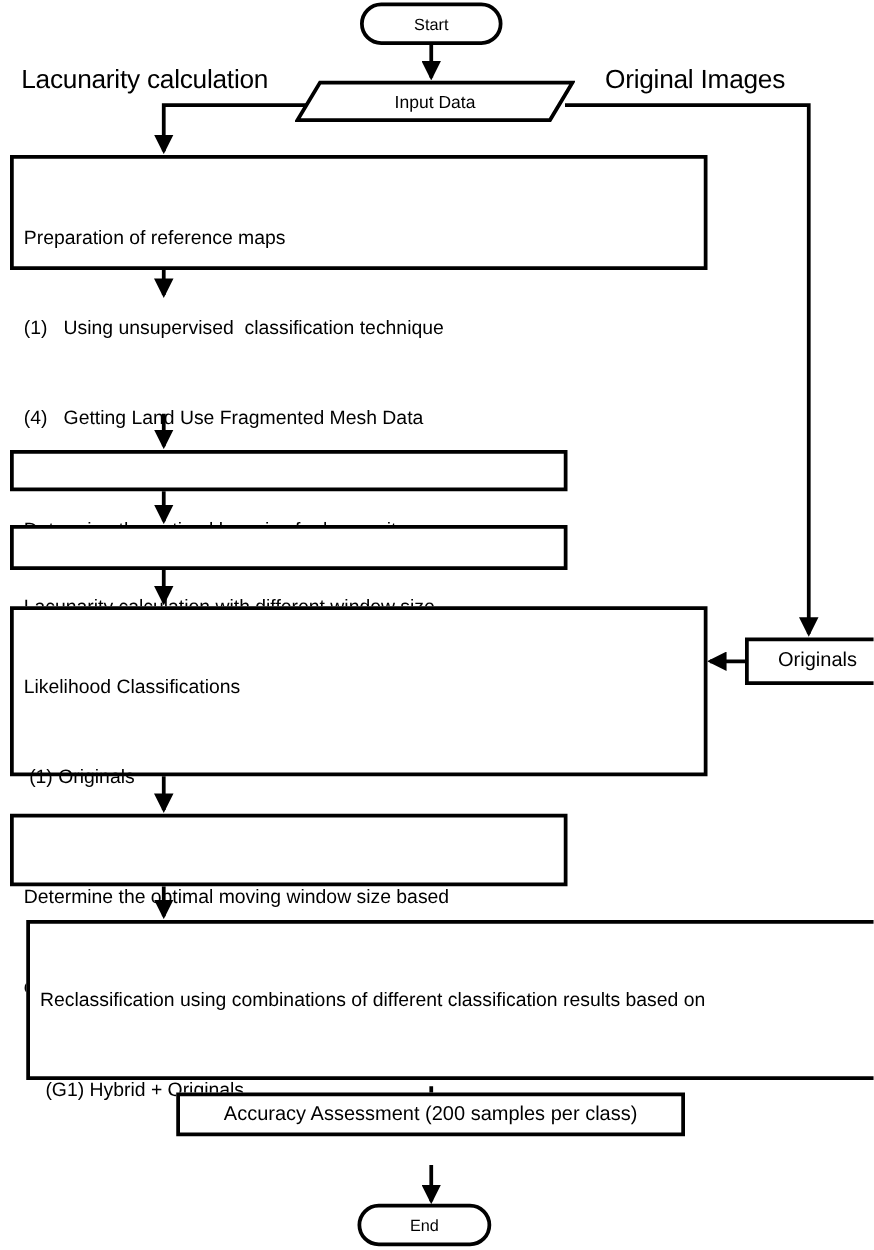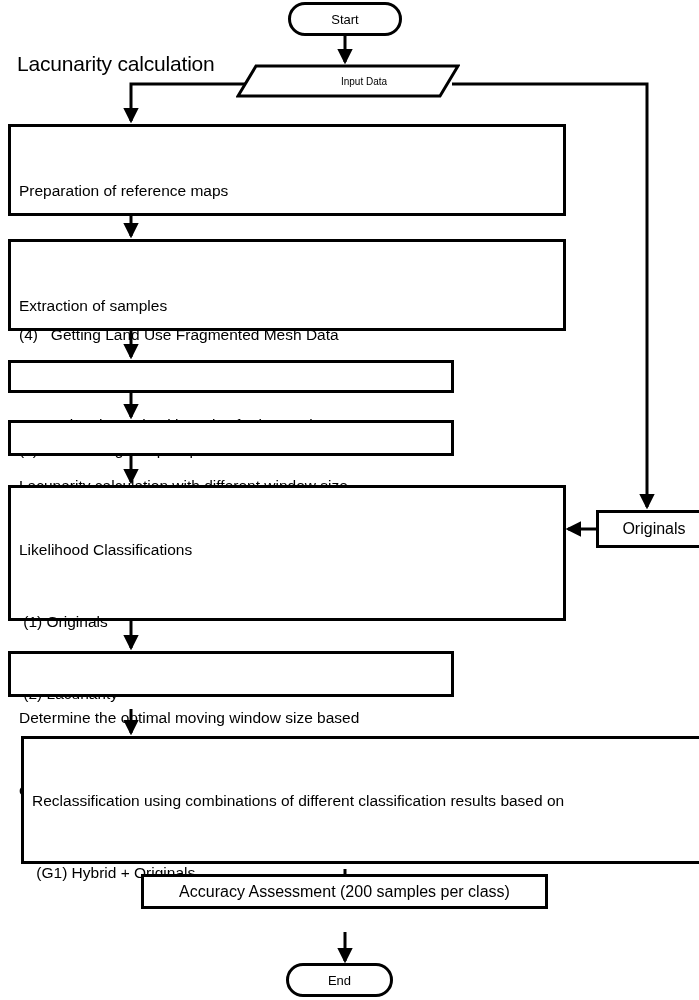--- a/index.html
+++ b/index.html
@@ -70,28 +70,28 @@
     white-space: pre;
     letter-spacing: -0.2px;
   }
   .parallelogram {
     position: absolute;
     width: 224px;
     height: 34px;
   }
   .para-text {
     position: absolute;
-    left: 16px;
+    left: 0;
     top: 0;
     width: 224px;
     height: 34px;
     display: flex;
     align-items: center;
     justify-content: center;
-    font-size: 10px;
+    font-size: 14px;
     white-space: pre;
   }
   .indent-row {
     display: block;
     white-space: pre;
   }
 </style>
 </head>
 <body>
 
@@ -127,43 +127,37 @@
     <line x1="345" y1="869" x2="345" y2="895" stroke="#000000" stroke-width="3" marker-end="url(#arrow)"></line>
 
     <line x1="345" y1="932" x2="345" y2="961" stroke="#000000" stroke-width="3" marker-end="url(#arrow)"></line>
   </svg>
 
   <div class="node terminator" style="left:288px; top:2px; width:114px; height:34px;">
     <span class="node-label">Start</span>
   </div>
 
   <div class="free-label" style="left:6px; top:52px;margin-left:11px;">Lacunarity calculation</div>
+  <div class="free-label" style="left:484px; top:52px;">Original Images</div>
 
   <div class="parallelogram" style="left:236px; top:64px;">
     <svg width="224" height="34" viewBox="0 0 224 34">
       <polygon points="20,2 222,2 204,32 2,32" fill="#ffffff" stroke="#000000" stroke-width="3"></polygon>
     </svg>
     <div class="para-text">Input Data</div>
   </div>
 
   <div class="node proc" style="left:8px; top:124px; width:558px; height:92px;">
     <div class="box-text">
       <span class="indent-row">Preparation of reference maps</span>
       <span class="indent-row">(1)   Using unsupervised  classification technique</span>
       <span class="indent-row">(4)   Getting Land Use Fragmented Mesh Data</span>
     </div>
   </div>
 
-  <div class="node proc" style="left:8px; top:239px; width:558px; height:92px;">
-    <div class="box-text">
-      <span class="indent-row">Extraction of samples</span>
-      <span class="indent-row">(1)   200 random points per class for accuracy assessment</span>
-      <span class="indent-row">(2)   10 training samples per class for classifications</span>
-    </div>
-  </div>
 
   <div class="node proc" style="left:8px; top:360px; width:446px; height:33px;">
     <div class="box-text" style="top:2px;">
       <span class="indent-row">Determine the optimal box size for lacunarity</span>
     </div>
   </div>
 
   <div class="node proc" style="left:8px; top:420px; width:446px; height:36px;">
     <div class="box-text" style="top:3px;">
       <span class="indent-row">Lacunarity calculation with different window size</span>
@@ -176,21 +170,21 @@
       <span class="indent-row"> (1) Originals</span>
       <span class="indent-row"> (2) Lacunarity</span>
       <span class="indent-row"> (3) Lacunarity + Originals ( Hybrid Classification approach )</span>
     </div>
   </div>
 
   <div class="node proc" style="left:596px; top:510px; width:116px; height:38px;">
     <div class="center-text">Originals</div>
   </div>
 
-  <div class="node proc" style="left:8px; top:651px; width:446px; height:46px;">
+  <div class="node proc" style="left:8px; top:651px; width:446px; height:58px;">
     <div class="box-text" style="top:4px;">
       <span class="indent-row">Determine the optimal moving window size based</span>
       <span class="indent-row">on the results of lacunarity classifications.</span>
     </div>
   </div>
 
   <div class="node proc" style="left:8px; top:736px; width:683px; height:128px;margin-left:13px;">
     <div class="box-text" style="top:2px;">
       <span class="indent-row">Reclassification using combinations of different classification results based on</span>
       <span class="indent-row"> (G1) Hybrid + Originals</span>

